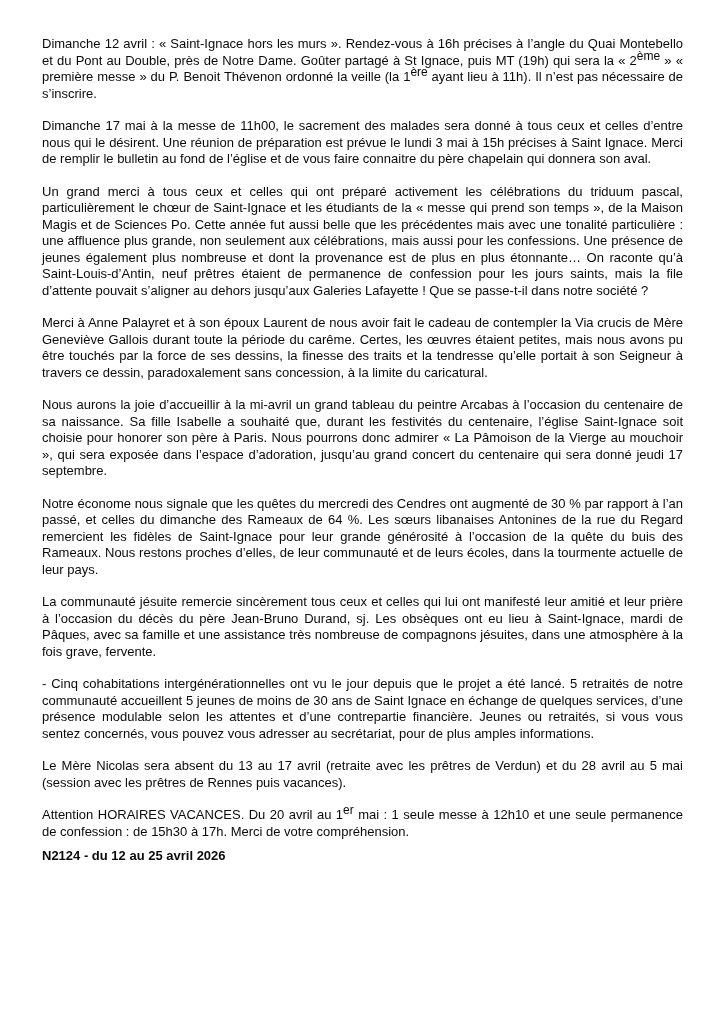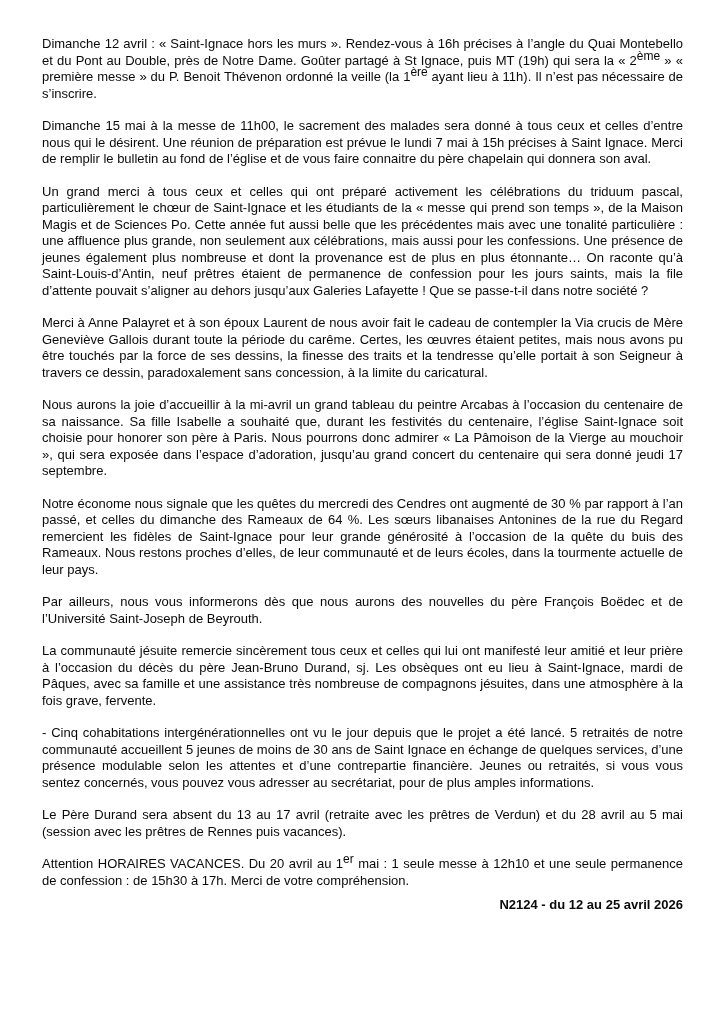--- a/index.html
+++ b/index.html
@@ -36,37 +36,36 @@
   .bold {
     font-weight: normal;
   }
   sup {
     font-size: 12px;
     line-height: 0;
     vertical-align: super;
   }
   .doc-footer {
     margin-top: 0;
-    text-align: right;
+    text-align: left;
     font-weight: bold;
     font-size: 13px;
     line-height: 16.5px;
   }
 </style>
 </head>
 <body>
 
 <div class="page">
   <div class="doc-body">
       <p class="para"><span class="bold">Dimanche 12 avril</span><span> : « </span><span class="bold">Saint-Ignace hors les murs</span><span> ». Rendez-vous à 16h précises à l’angle du Quai Montebello et du Pont au Double, près de Notre Dame. Goûter partagé à St Ignace, puis MT (19h) qui sera la « 2</span><sup>ème</sup><span> » « première messe » du P. Benoit Thévenon ordonné la veille (la 1</span><sup>ère</sup><span> ayant lieu à 11h). Il n’est pas nécessaire de s’inscrire.</span></p>
-      <p class="para"><span class="bold">Dimanche 15 mai à la messe de 11h00, le sacrement des malades</span><span> sera donné à tous ceux et celles d’entre nous qui le désirent. Une réunion de préparation est prévue le lundi 7 mai à 15h précises à Saint Ignace. Merci de remplir le bulletin au fond de l’église et de vous faire connaitre du père chapelain qui donnera son aval.</span></p>
+      <p class="para"><span class="bold">Dimanche 17 mai à la messe de 11h00, le sacrement des malades</span><span> sera donné à tous ceux et celles d’entre nous qui le désirent. Une réunion de préparation est prévue le lundi 3 mai à 15h précises à Saint Ignace. Merci de remplir le bulletin au fond de l’église et de vous faire connaitre du père chapelain qui donnera son aval.</span></p>
       <p class="para"><span class="bold">Un grand merci</span><span> à tous ceux et celles qui ont préparé activement les célébrations du </span><span class="bold">triduum pascal</span><span>, particulièrement le chœur de Saint-Ignace et les étudiants de la « messe qui prend son temps », de la Maison Magis et de Sciences Po. Cette année fut aussi belle que les précédentes mais avec une tonalité particulière : une affluence plus grande, non seulement aux célébrations, mais aussi pour les confessions. Une présence de jeunes également plus nombreuse et dont la provenance est de plus en plus étonnante… On raconte qu’à Saint-Louis-d’Antin, neuf prêtres étaient de permanence de confession pour les jours saints, mais la file d’attente pouvait s’aligner au dehors jusqu’aux Galeries Lafayette ! Que se passe-t-il dans notre société ?</span></p>
       <p class="para"><span>Merci à Anne Palayret et à son époux Laurent de nous avoir fait le cadeau de contempler </span><span class="bold">la Via crucis de Mère Geneviève Gallois</span><span> durant toute la période du carême. Certes, les œuvres étaient petites, mais nous avons pu être touchés par la force de ses dessins, la finesse des traits et la tendresse qu’elle portait à son Seigneur à travers ce dessin, paradoxalement sans concession, à la limite du caricatural.</span></p>
       <p class="para"><span>Nous aurons la joie d’accueillir à la mi-avril un grand tableau du peintre </span><span class="bold">Arcabas</span><span> à l’occasion du centenaire de sa naissance. Sa fille Isabelle a souhaité que, durant les festivités du centenaire, l’église Saint-Ignace soit choisie pour honorer son père à Paris. Nous pourrons donc admirer « La Pâmoison de la Vierge au mouchoir », qui sera exposée dans l’espace d’adoration, jusqu’au grand concert du centenaire qui sera donné jeudi 17 septembre.</span></p>
       <p class="para"><span>Notre économe nous signale que </span><span class="bold">les quêtes</span><span> du mercredi des Cendres ont augmenté de 30 % par rapport à l’an passé, et celles du dimanche des Rameaux de 64 %. Les sœurs libanaises Antonines de la rue du Regard remercient les fidèles de Saint-Ignace pour leur grande générosité à l’occasion de la quête du buis des Rameaux. Nous restons proches d’elles, de leur communauté et de leurs écoles, dans la tourmente actuelle de leur pays.</span></p>
-      <p class="para"><span>Par ailleurs, nous vous informerons dès que nous aurons des nouvelles du </span><span class="bold">père François Boëdec</span><span> et de l’Université Saint-Joseph de Beyrouth.</span></p>
       <p class="para"><span>La communauté jésuite remercie sincèrement tous ceux et celles qui lui ont manifesté leur amitié et leur prière à l’occasion du </span><span class="bold">décès du père Jean-Bruno Durand</span><span>, sj. Les obsèques ont eu lieu à Saint-Ignace, mardi de Pâques, avec sa famille et une assistance très nombreuse de compagnons jésuites, dans une atmosphère à la fois grave, fervente.</span></p>
       <p class="para"><span>- Cinq </span><span class="bold">cohabitations intergénérationnelles</span><span> ont vu le jour depuis que le projet a été lancé. 5 retraités de notre communauté accueillent 5 jeunes de moins de 30 ans de Saint Ignace en échange de quelques services, d’une présence modulable selon les attentes et d’une contrepartie financière. Jeunes ou retraités, si vous vous sentez concernés, vous pouvez vous adresser au secrétariat, pour de plus amples informations.</span></p>
-      <p class="para"><span class="bold">Le Père Durand sera absent</span><span> du 13 au 17 avril (retraite avec les prêtres de Verdun) et du 28 avril au 5 mai (session avec les prêtres de Rennes puis vacances).</span></p>
+      <p class="para"><span class="bold">Le Mère Nicolas sera absent</span><span> du 13 au 17 avril (retraite avec les prêtres de Verdun) et du 28 avril au 5 mai (session avec les prêtres de Rennes puis vacances).</span></p>
       <p class="para"><span class="bold">Attention HORAIRES VACANCES. Du 20 avril au 1</span><sup class="bold">er</sup><span class="bold"> mai : 1 seule messe à 12h10 et une seule permanence de confession : de 15h30 à 17h. Merci de votre compréhension.</span></p>
     </div>
   <div class="doc-footer">N2124 - du 12 au 25 avril 2026</div>
 </div>
 
 </body></html>

